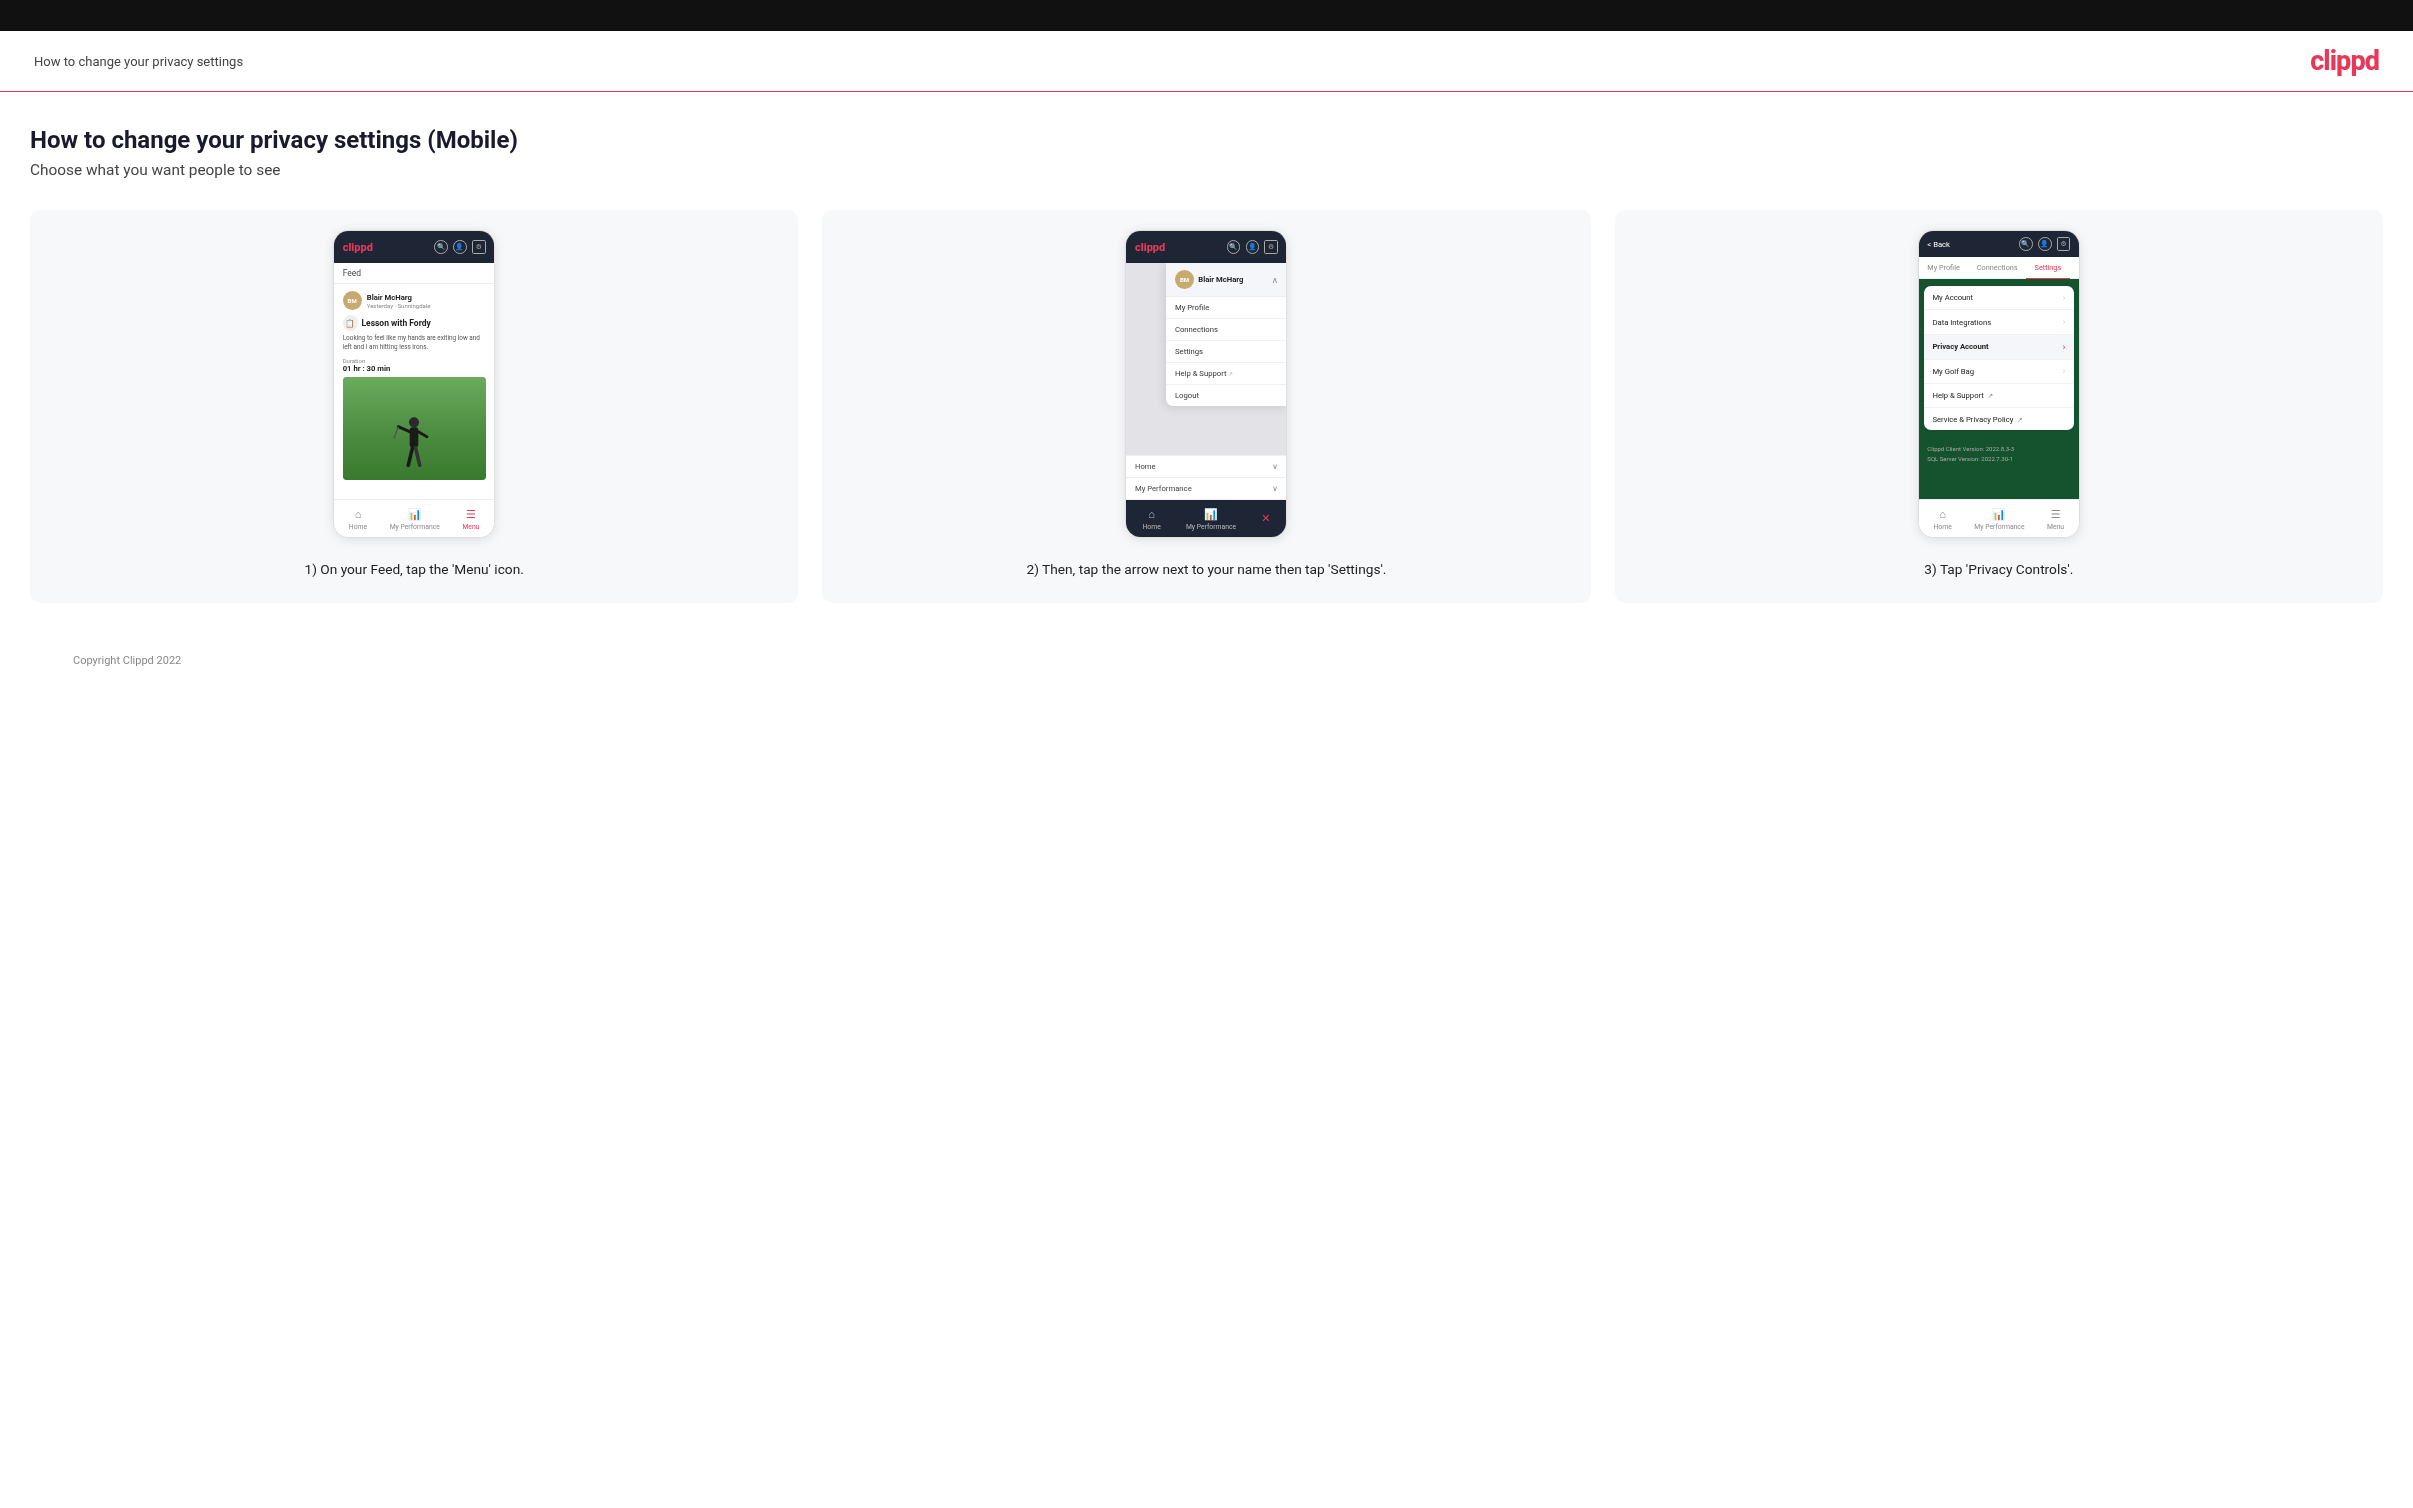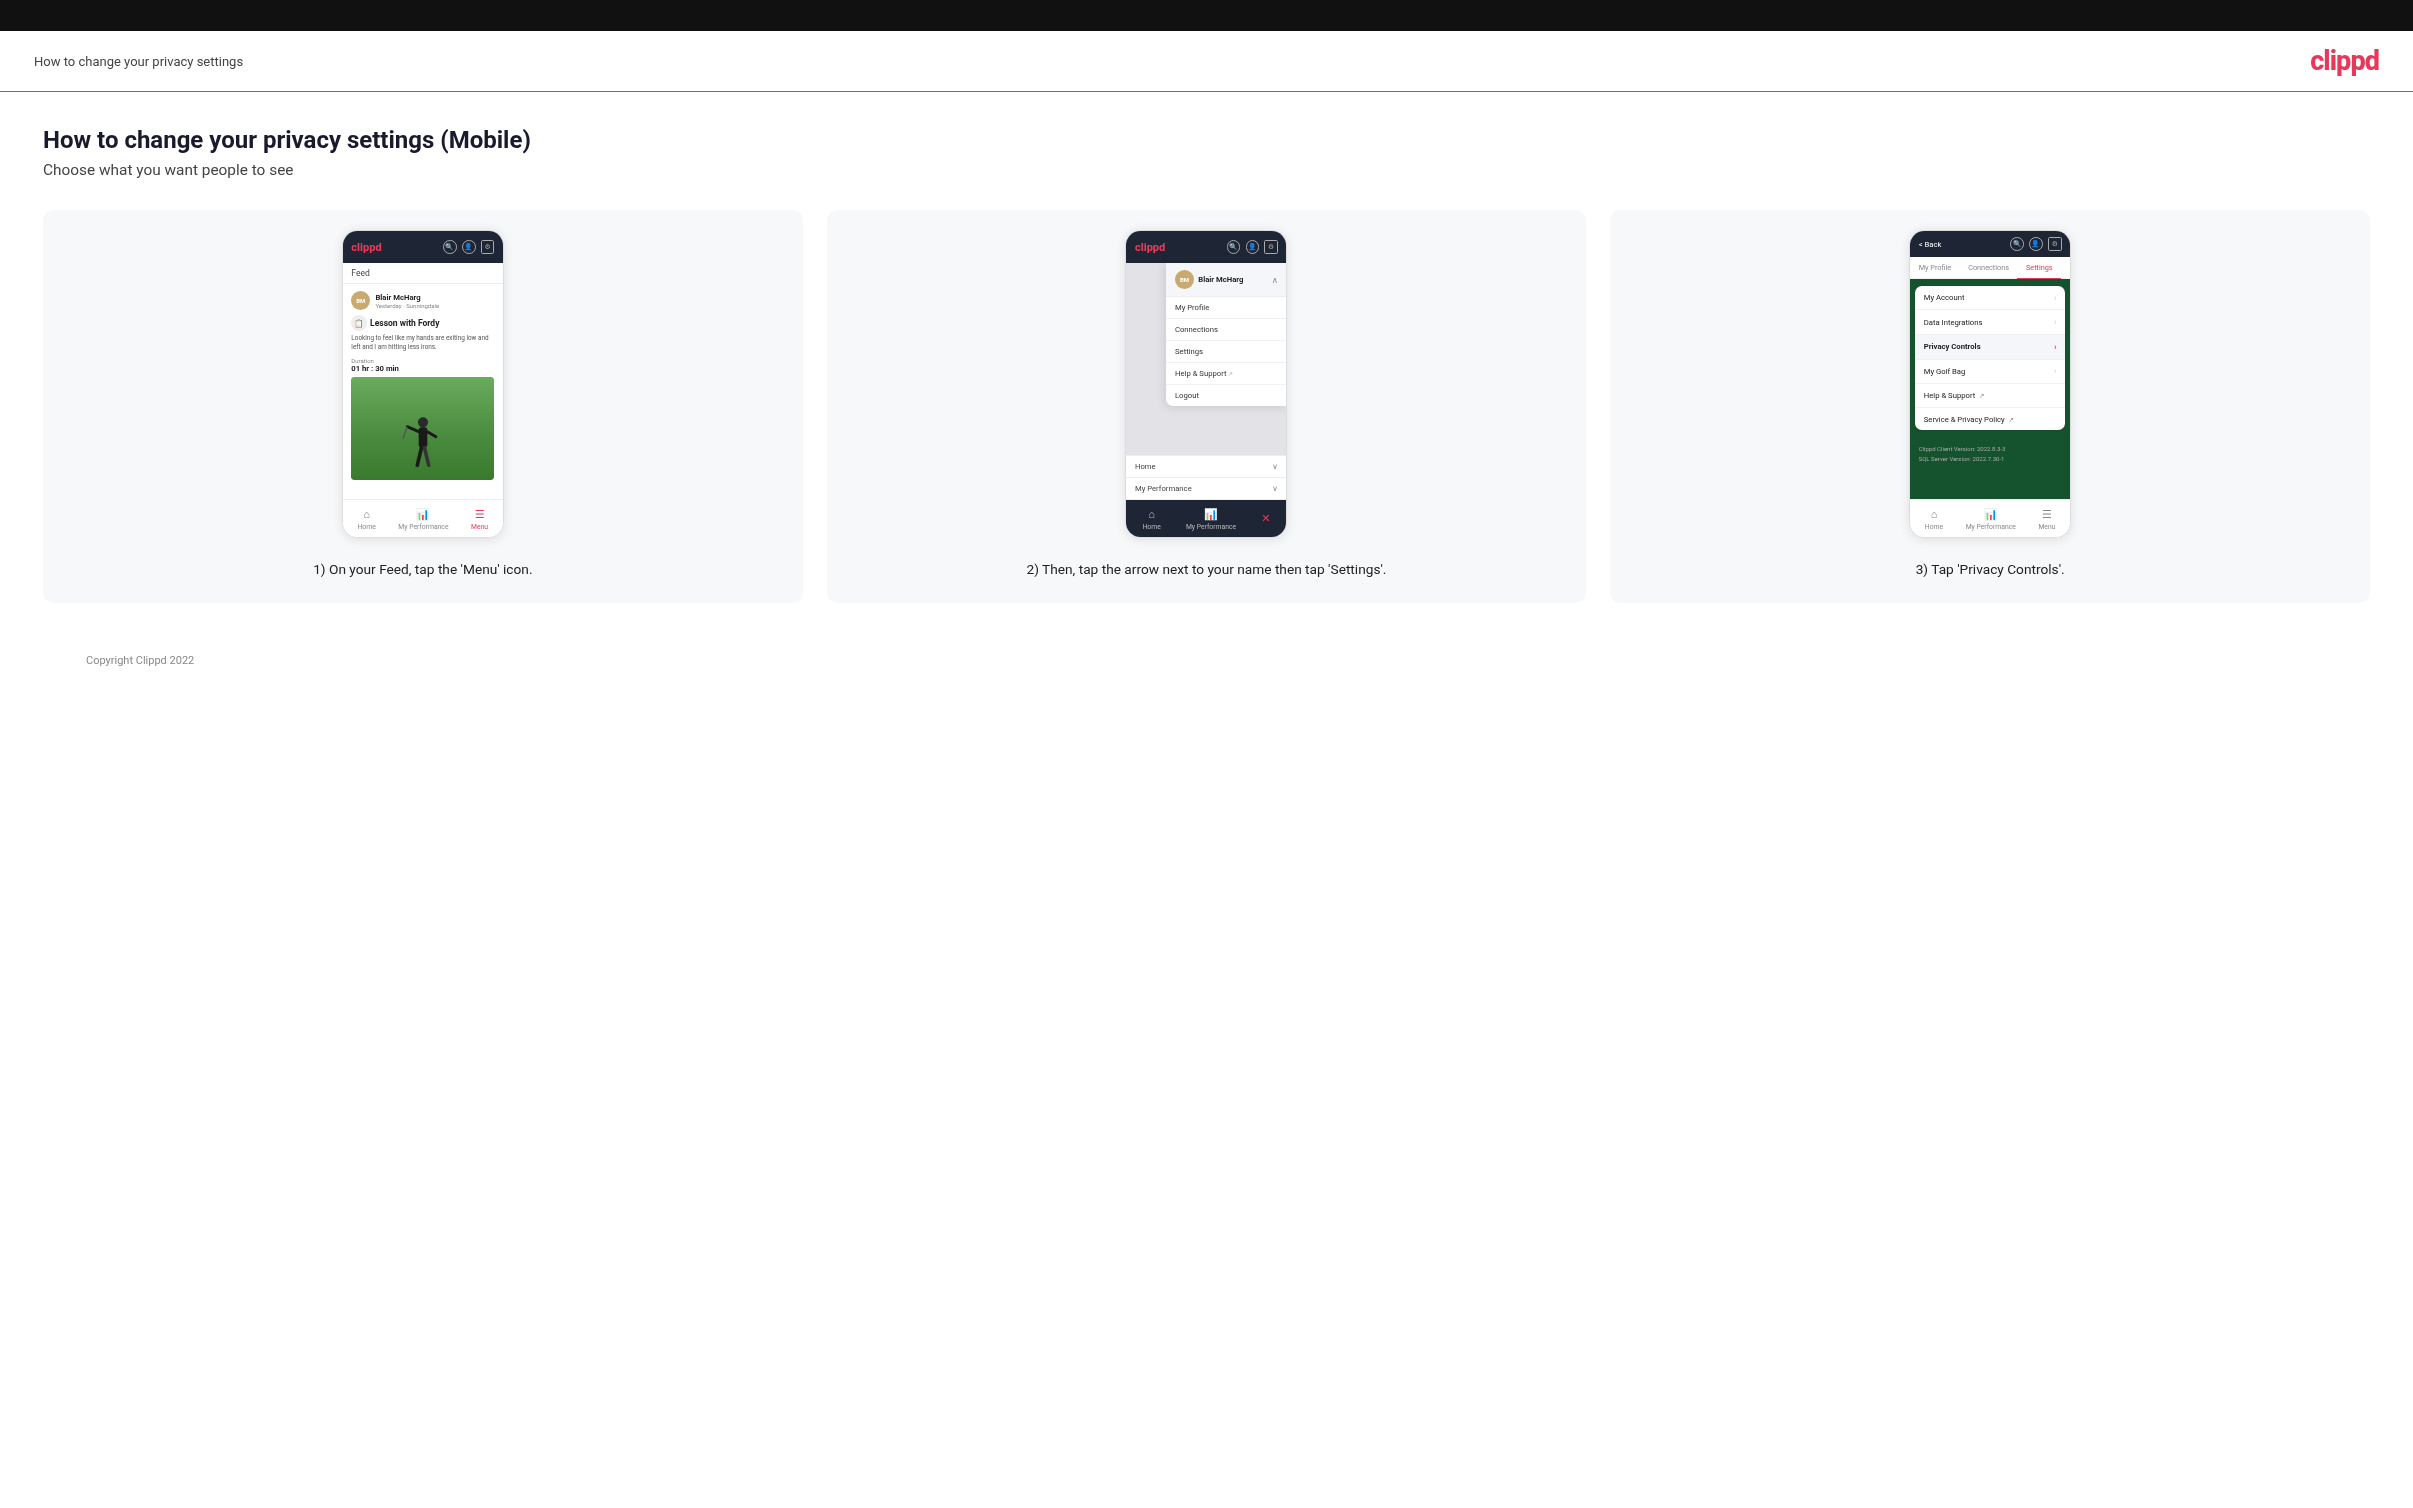--- a/index.html
+++ b/index.html
@@ -32,21 +32,21 @@
     }
     .logo {
       font-size: 27px;
       font-weight: 800;
       color: #e8385a;
       letter-spacing: -0.9px;
     }
 
     
     .main {
-      padding: 34px 43px;
+      padding: 34px 30px;
     }
 
     .page-title {
       font-size: 24px;
       font-weight: 700;
       color: #1a1a2e;
       margin-bottom: 6.8px;
     }
     .page-subtitle {
       font-size: 15.4px;
@@ -526,21 +526,21 @@
           <div class="settings-list">
             <div class="settings-list-item">
               <span>My Account</span>
               <span class="chevron-right">›</span>
             </div>
             <div class="settings-list-item">
               <span>Data Integrations</span>
               <span class="chevron-right">›</span>
             </div>
             <div class="settings-list-item highlighted active">
-              <span>Privacy Controls</span>
+              <span>Privacy Account</span>
               <span class="chevron-right">›</span>
             </div>
             <div class="settings-list-item">
               <span>My Golf Bag</span>
               <span class="chevron-right">›</span>
             </div>
             <div class="settings-list-item">
               <span>Help &amp; Support <span class="ext-icon">↗</span></span>
               <span></span>
             </div>

